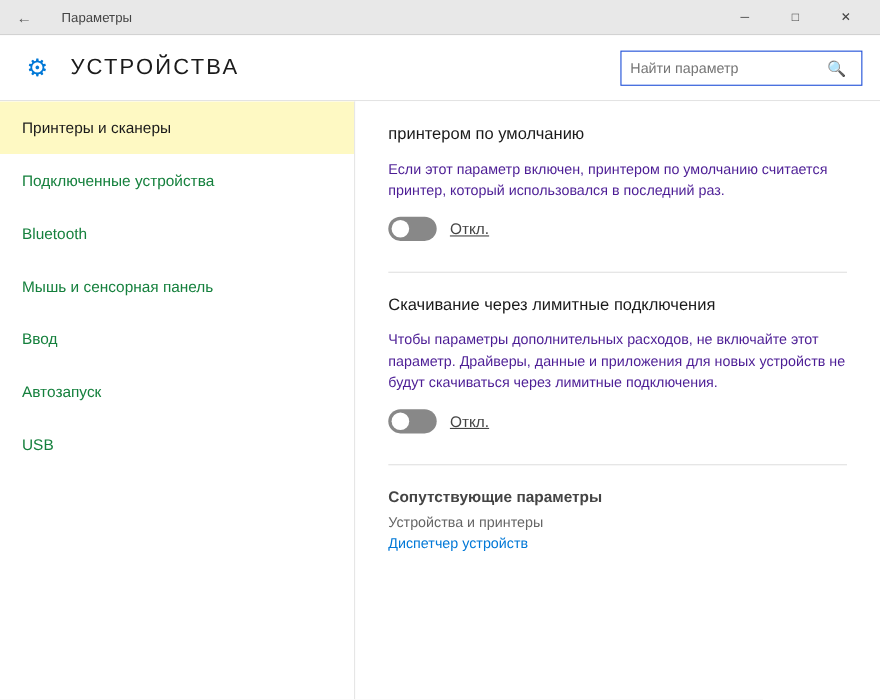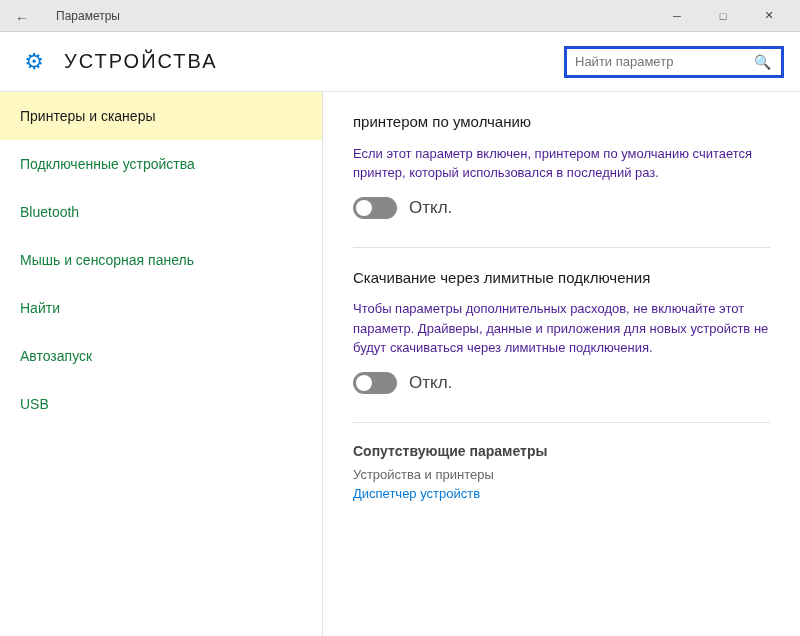--- a/index.html
+++ b/index.html
@@ -79,21 +79,21 @@
       font-size: 20px;
       font-weight: 300;
       letter-spacing: 2px;
       color: #1a1a1a;
       text-transform: uppercase;
     }
     .header-search {
       margin-left: auto;
       display: flex;
       align-items: center;
-      border: 3px solid #1d4ed8;
+      border: 1px solid #1d4ed8;
       background: #fff;
       height: 32px;
       width: 220px;
     }
     .header-search input {
       border: none;
       outline: none;
       font-size: 13px;
       color: #999;
       width: 180px;
@@ -185,22 +185,23 @@
     .toggle-thumb {
       position: absolute;
       top: 3px;
       left: 3px;
       width: 16px;
       height: 16px;
       background: #fff;
       border-radius: 50%;
     }
     .toggle-label {
-      font-size: 17px;
+      font-size: 14px;
       color: #444;
+      text-decoration: underline;
     }
 
     .divider {
       border: none;
       border-top: 1px solid #e0e0e0;
       margin: 10px 0 20px 0;
     }
 
     .related-title {
       font-size: 14px;
@@ -266,21 +267,21 @@
     <div class="sidebar-item">
       <span>Подключенные устройства</span>
     </div>
     <div class="sidebar-item">
       <span>Bluetooth</span>
     </div>
     <div class="sidebar-item">
       <span>Мышь и сенсорная панель</span>
     </div>
     <div class="sidebar-item">
-      <span>Найти</span>
+      <span>Ввод</span>
     </div>
     <div class="sidebar-item">
       <span>Автозапуск</span>
     </div>
     <div class="sidebar-item">
       <span>USB</span>
     </div>
   </nav>
 
   <div class="content">

